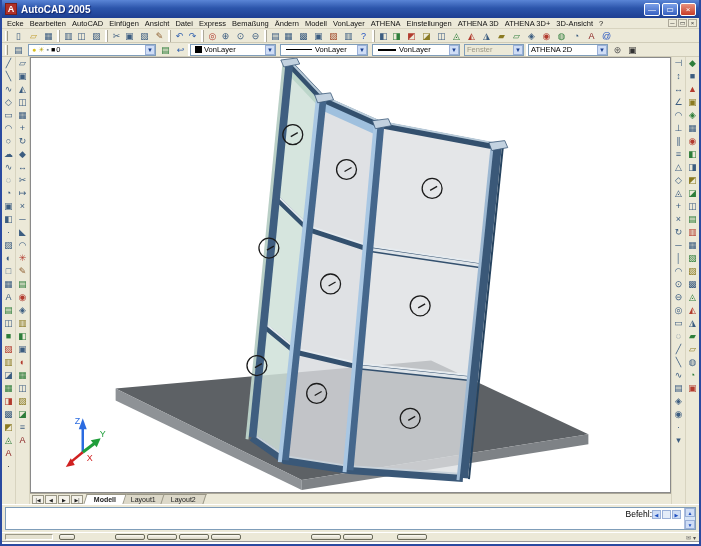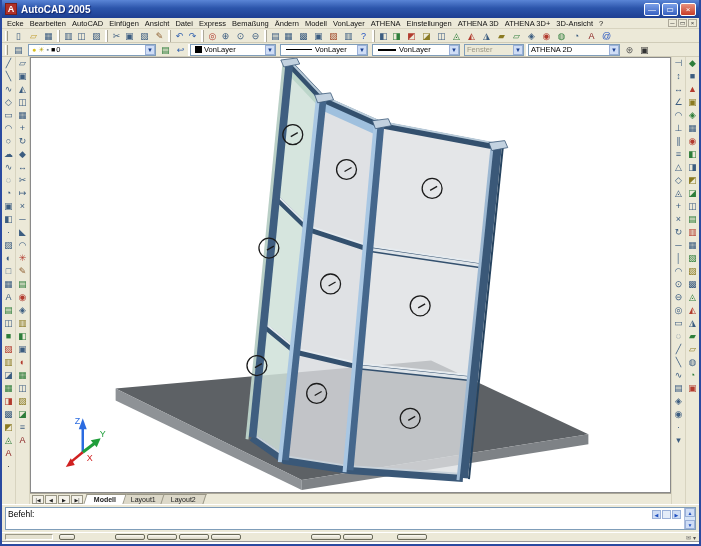--- a/index.html
+++ b/index.html
@@ -55,21 +55,21 @@
     transform:skewX(-18deg);display:flex;align-items:center;}
   .tab .tl{transform:skewX(18deg);font-style:normal;font-size:7px;color:#222;white-space:nowrap;}
   .tab.active{background:#fff;z-index:2;}
   .tab.active .tl{font-weight:bold;}
   
   .cmd{height:28px;background:#ece9d8;border-top:1px solid #fff;padding:2px 3px 2px 3px;}
   .cmdinner{height:100%;background:#fff;border:1px solid #7f9db9;display:flex;}
   .cmdtext{flex:1;display:flex;flex-direction:column;font-family:"DejaVu Sans Mono",monospace;font-size:8.5px;color:#000;}
   .chist{flex:1;padding:1px 2px;border-bottom:1px solid #d4d0c8;white-space:nowrap;overflow:hidden;}
   .cprompt{height:12px;display:flex;align-items:center;padding:0 2px;white-space:nowrap;}
-  .cprompt .ptext{flex:1;}
+  .cprompt .ptext{flex:1;text-align:right;}
   .hscroll{display:flex;align-items:center;gap:1px;margin-right:1px;}
   .hbtn{width:9px;height:9px;background:#cfddf5;border:1px solid #9ab0d8;color:#2050c0;
     font-size:5px;line-height:8px;text-align:center;}
   .vscroll{width:11px;background:#d6e3f5;border-left:1px solid #aebedd;display:flex;flex-direction:column;justify-content:space-between;}
   .vbtn{height:9px;background:#cfddf5;border:1px solid #9ab0d8;color:#2050c0;font-size:5px;line-height:8px;text-align:center;}
   
   .statusbar{height:9px;display:flex;align-items:center;background:#ece9d8;border-top:1px solid #fff;padding:0 3px;}
   .coords{width:48px;height:6px;background:#e4e1d0;border:1px solid #9a9786;border-bottom-color:#fff;border-right-color:#fff;}
   .pill{height:6px;border:1px solid #6a6a5a;border-radius:2px;background:linear-gradient(180deg,#fbfaf4,#d9d5c4);margin-left:2px;}
   .trayicons{margin-left:auto;display:flex;align-items:center;gap:2px;font-size:6px;color:#555;}
@@ -193,21 +193,21 @@
     </span>
     <span class="combo" style="width:88px;">
       <span class="lwline"></span>
       <span>VonLayer</span>
       <span class="arrow">▼</span>
     </span>
     <span class="combo dis" style="width:60px;">
       <span>Fenster</span>
       <span class="arrow">▼</span>
     </span>
-    <span class="combo gs" style="width:92px;">
+    <span class="combo gs" style="width:80px;">
       <span>ATHENA 2D</span>
       <span class="arrow">▼</span>
     </span>
     <span style="display:flex;">
 
     <span class="ticon" style="color: rgb(85, 85, 85);">⊛</span>
         <span class="ticon" style="color: rgb(51, 51, 51);">▣</span>
       </span>
   </div>
 

